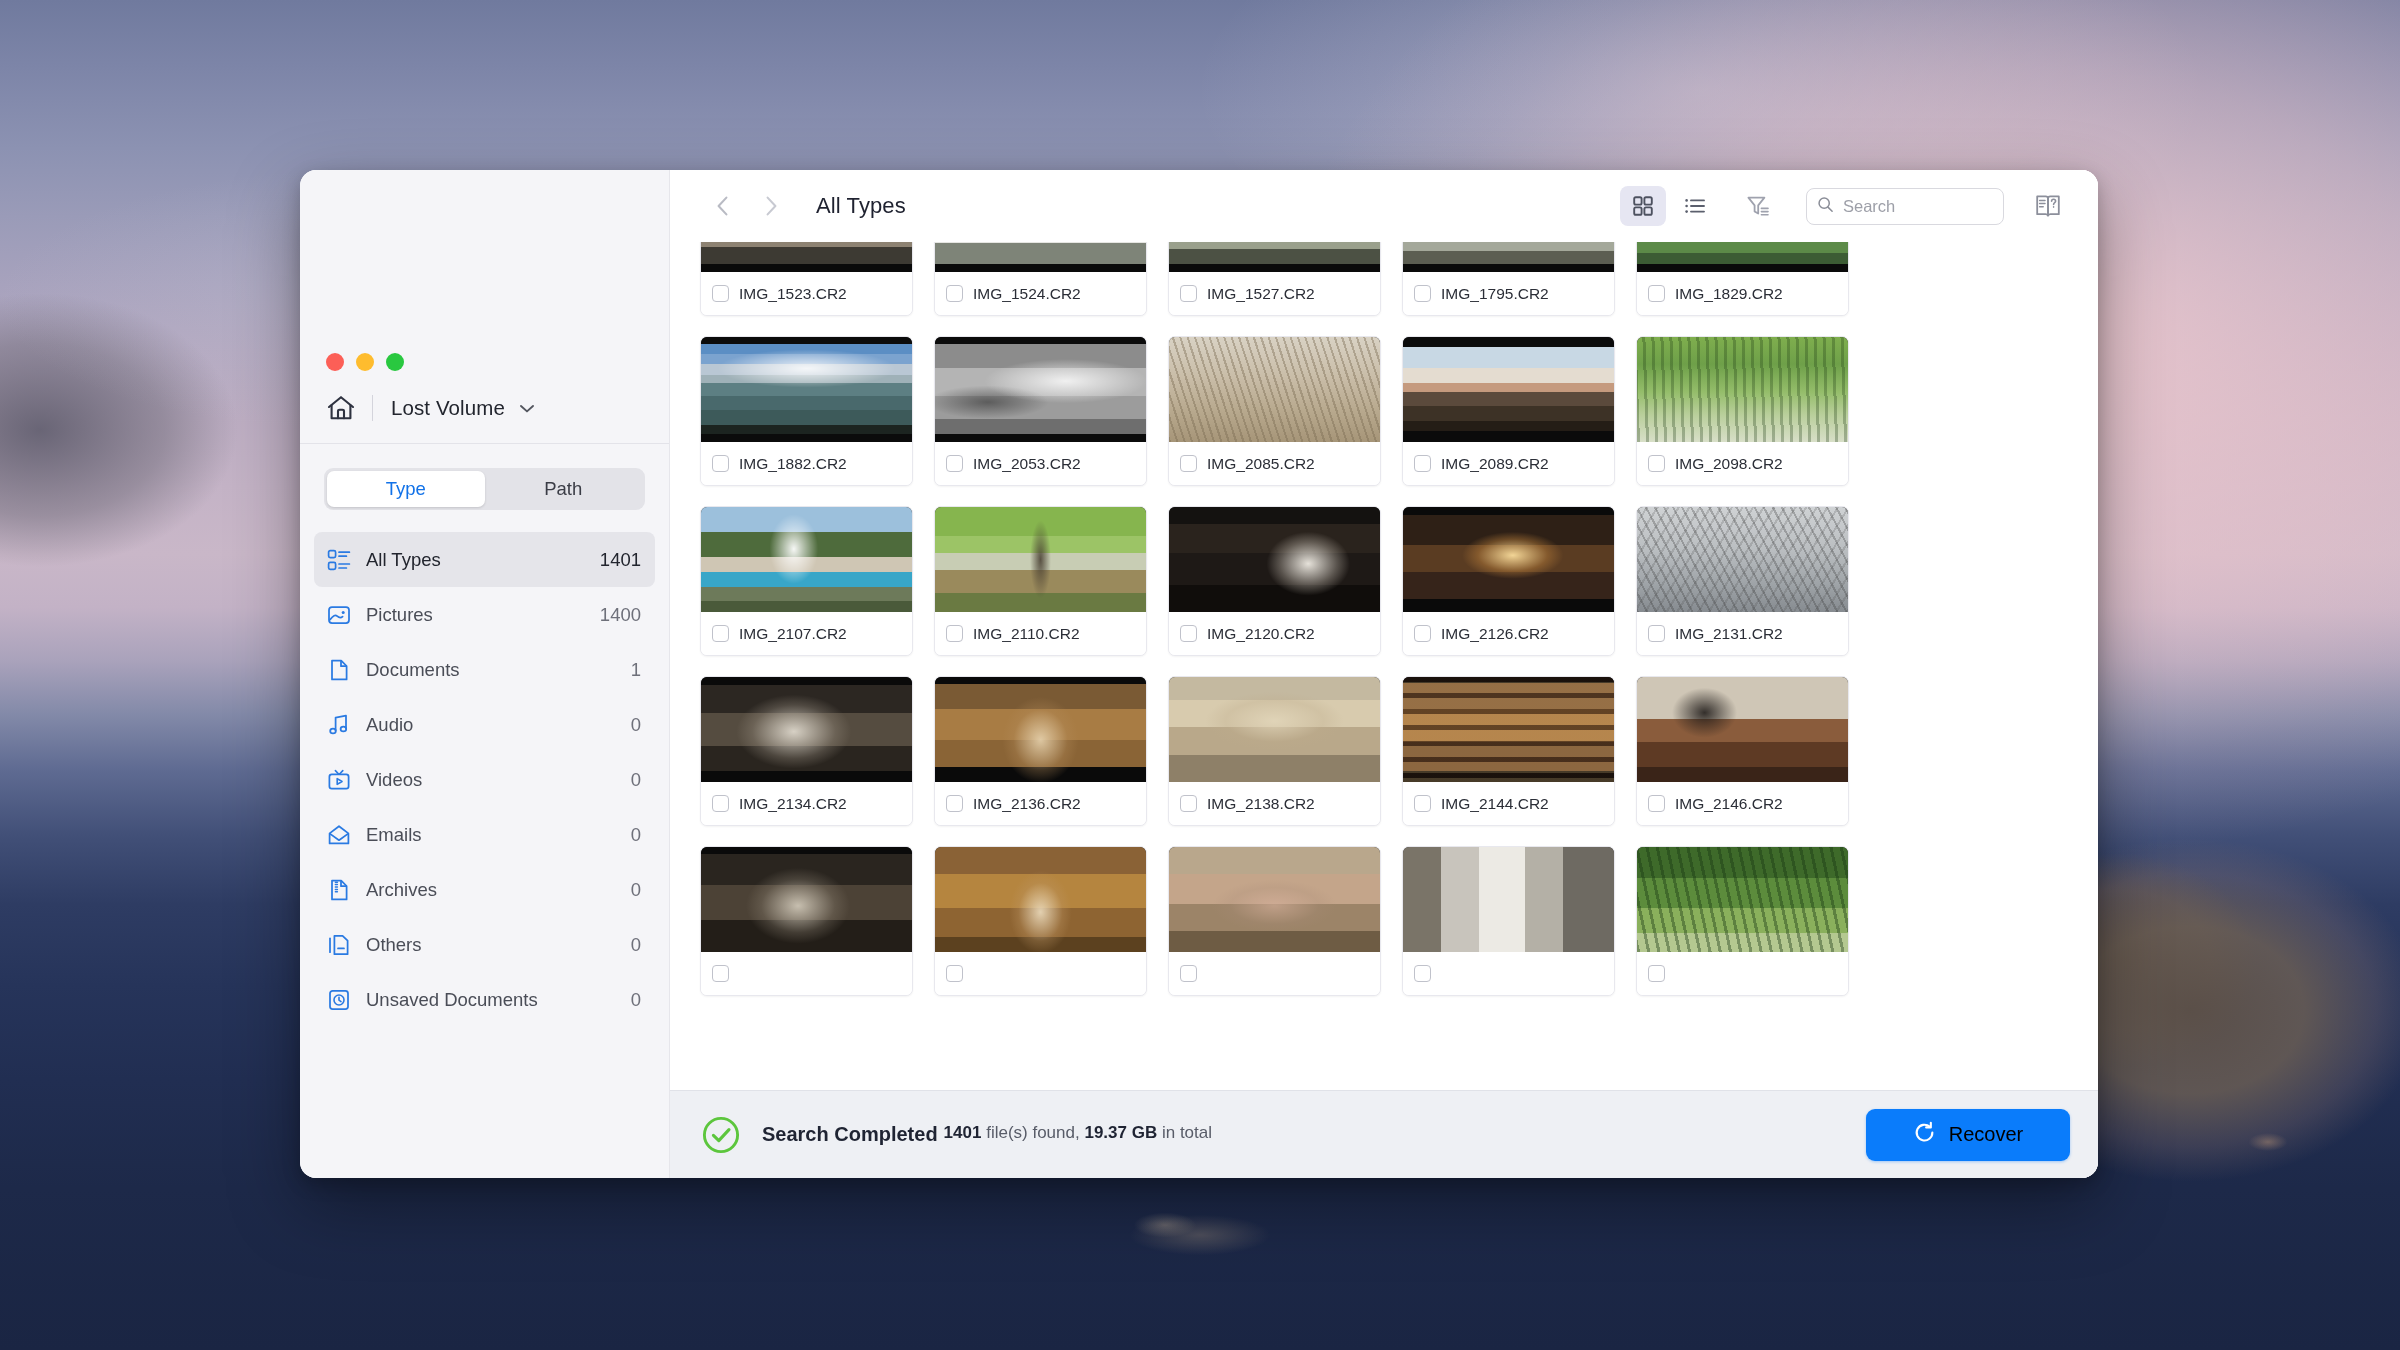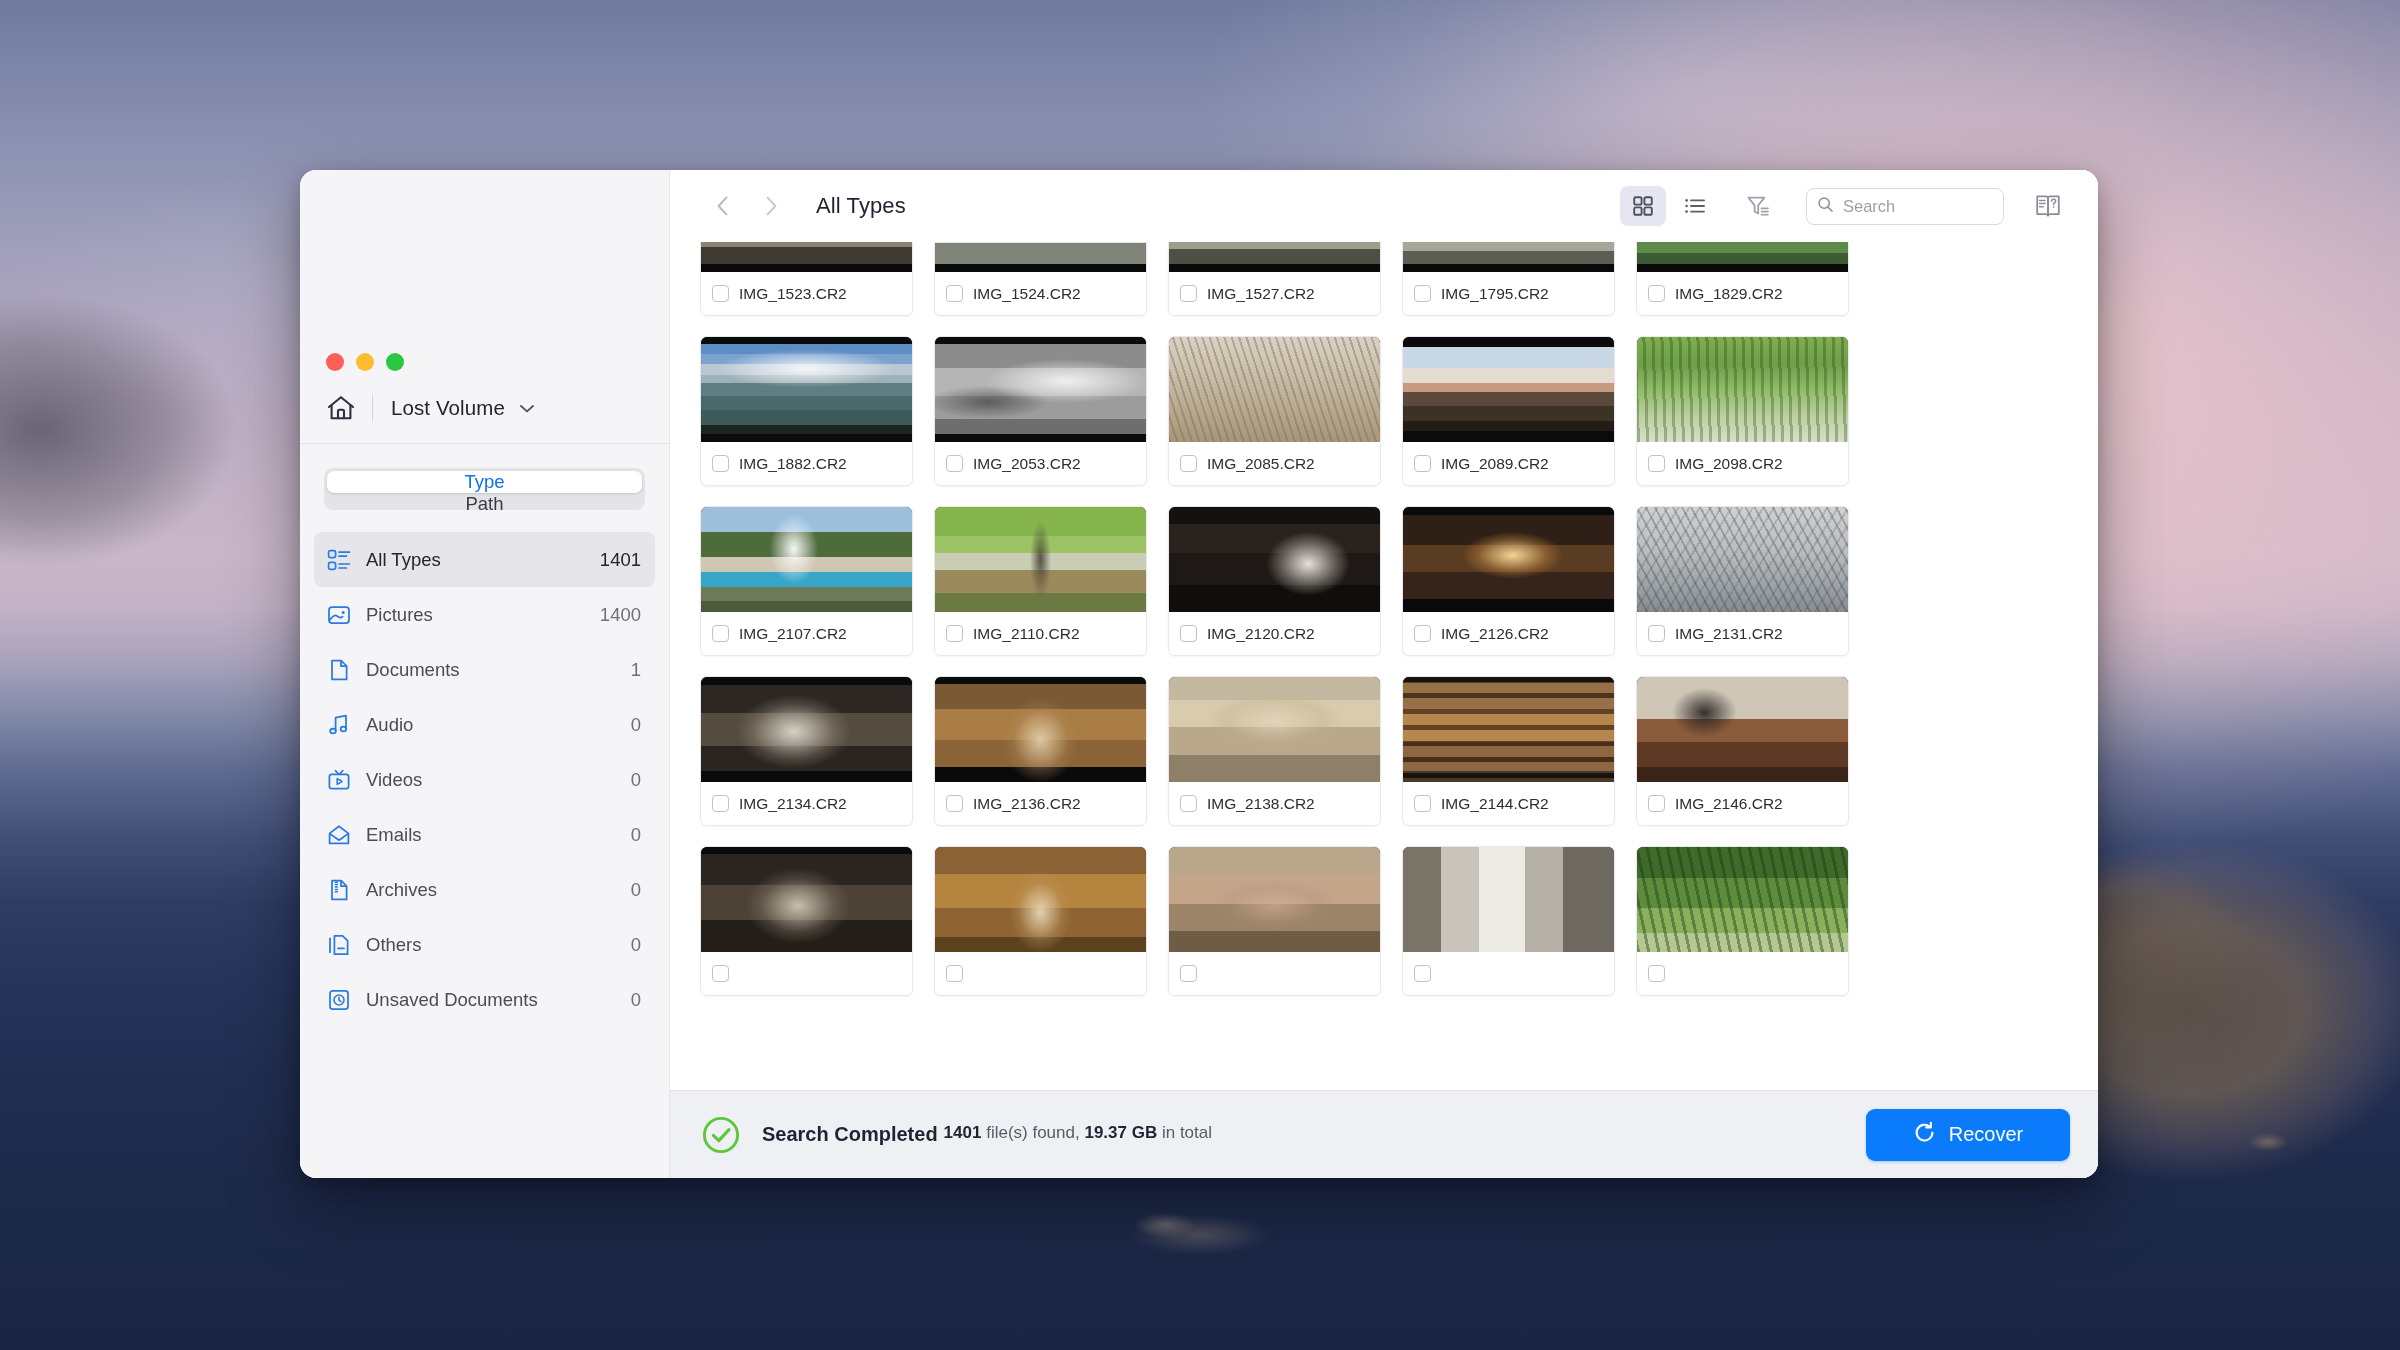--- a/index.html
+++ b/index.html
@@ -112,21 +112,20 @@
   .chev-down { margin-left: 14px; width: 16px; height: 16px; display: flex; align-items: center; justify-content: center; }
   .sidebar-sep { height: 1px; background: #e3e3e9; margin: 4px 0 0 0; }
 
   .seg-wrap {
     margin: 24px 24px 0 24px;
     background: #e3e3e8;
     border-radius: 9px;
     padding: 3px;
     display: flex;
     height: 42px;
-    flex-direction: column;
   }
   .seg {
     flex: 1; display: flex; align-items: center; justify-content: center;
     font-size: 18.5px; border-radius: 7px; color: #3b3d46;
     cursor: default;
   }
   .seg.active { background: #ffffff; color: #1272e8; box-shadow: 0 1px 2.5px rgba(0,0,0,0.14); }
 
   #type-list { margin-top: 22px; padding: 0 14px; }
   .type-item {
@@ -243,21 +242,21 @@
   #status-icon { width: 42px; height: 42px; flex: 0 0 42px; display: flex; align-items: center; justify-content: center; }
   #status-text { display: flex; flex-direction: row; gap: 6px; }
   #status-title { font-size: 20px; font-weight: bold; color: #1f2433; }
   #status-sub { font-size: 17px; color: #585c68; }
   #status-sub b { color: #1f2433; }
   .sb-spacer { flex: 1; }
   #recover-btn {
     height: 52px; min-width: 204px;
     background: #0a7cfb;
     border: 0; border-radius: 9px;
-    color: #ffffff; font-size: 20px;
+    color: #000000; font-size: 20px;
     font-family: "Liberation Sans", sans-serif;
     display: flex; align-items: center; justify-content: center; gap: 13px;
     cursor: pointer;
     padding: 0 26px;
     box-shadow: 0 1px 3px rgba(10,124,251,0.35);
   }
 </style>
 </head>
 <body>
 

